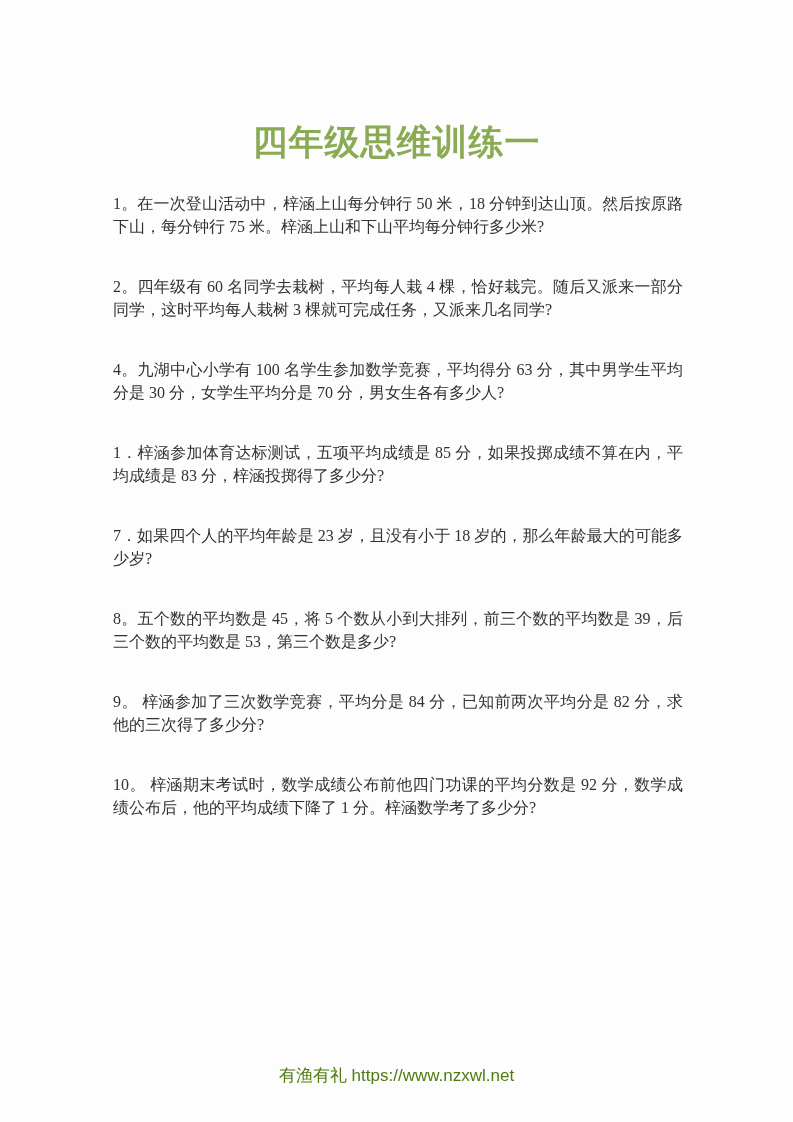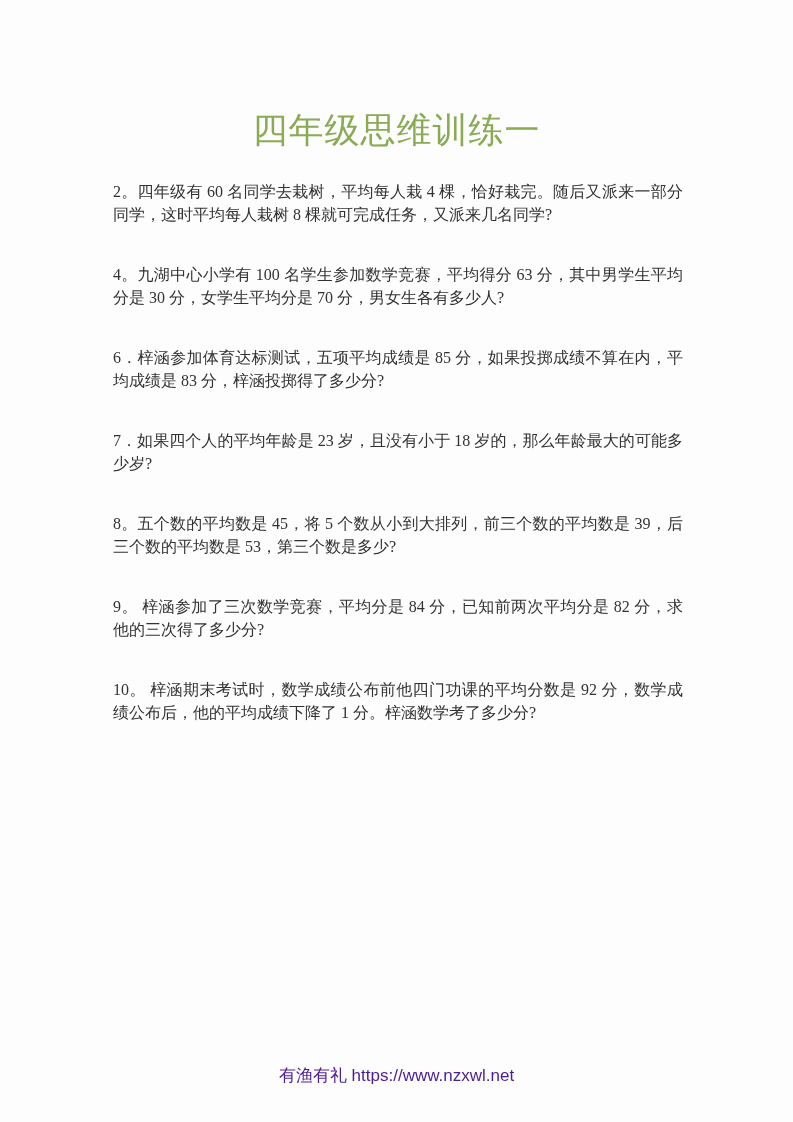--- a/index.html
+++ b/index.html
@@ -16,24 +16,24 @@
     position: relative;
     width: 793px;
     height: 1122px;
     box-sizing: border-box;
     background: #fdfdfd;
     padding-top: 110px;
     font-family: "Liberation Serif", "DejaVu Serif", serif;
     color: #323232;
   }
   .title {
-    margin: 0;
+    margin: 12px;
     text-align: center;
     font-family: "Liberation Sans", "DejaVu Sans", sans-serif;
-    font-weight: 400;
+    font-weight: 700;
     font-size: 35px;
     line-height: 40px;
     letter-spacing: 1px;
     color: #8aab54;
   }
   .problems {
     margin-top: 30px;
     padding: 0 110px 0 113px;
   }
   .problem {
@@ -48,37 +48,38 @@
   }
   .footer {
     position: absolute;
     left: 0;
     right: 0;
     bottom: 36px;
     text-align: center;
     font-family: "Liberation Sans", "DejaVu Sans", sans-serif;
     font-size: 17px;
     line-height: 20px;
-    color: #4c1d95;
+    color: #4d7c0f;
   }
   .footer span {
     display: inline;
   }
 </style>
 </head>
 <body>
 
 <div class="page">
 
   <h1 class="title" style="color: rgb(138, 171, 84);">四年级思维训练一</h1>
 
   <main class="problems">
-    <p class="problem">2。四年级有 60 名同学去栽树，平均每人栽 4 棵，恰好栽完。随后又派来一部分同学，这时平均每人栽树 8 棵就可完成任务，又派来几名同学?</p>
+    <p class="problem">1。在一次登山活动中，梓涵上山每分钟行 50 米，18 分钟到达山顶。然后按原路下山，每分钟行 75 米。梓涵上山和下山平均每分钟行多少米?</p>
+    <p class="problem">2。四年级有 60 名同学去栽树，平均每人栽 4 棵，恰好栽完。随后又派来一部分同学，这时平均每人栽树 3 棵就可完成任务，又派来几名同学?</p>
     <p class="problem">4。九湖中心小学有 100 名学生参加数学竞赛，平均得分 63 分，其中男学生平均分是 30 分，女学生平均分是 70 分，男女生各有多少人?</p>
-    <p class="problem">6．梓涵参加体育达标测试，五项平均成绩是 85 分，如果投掷成绩不算在内，平均成绩是 83 分，梓涵投掷得了多少分?</p>
+    <p class="problem">1．梓涵参加体育达标测试，五项平均成绩是 85 分，如果投掷成绩不算在内，平均成绩是 83 分，梓涵投掷得了多少分?</p>
     <p class="problem">7．如果四个人的平均年龄是 23 岁，且没有小于 18 岁的，那么年龄最大的可能多少岁?</p>
     <p class="problem">8。五个数的平均数是 45，将 5 个数从小到大排列，前三个数的平均数是 39，后三个数的平均数是 53，第三个数是多少?</p>
     <p class="problem">9。 梓涵参加了三次数学竞赛，平均分是 84 分，已知前两次平均分是 82 分，求他的三次得了多少分?</p>
     <p class="problem">10。 梓涵期末考试时，数学成绩公布前他四门功课的平均分数是 92 分，数学成绩公布后，他的平均成绩下降了 1 分。梓涵数学考了多少分?</p>
   </main>
 
   <footer class="footer">
     <span>有渔有礼</span>
     <span>https://www.nzxwl.net</span>
   </footer>

